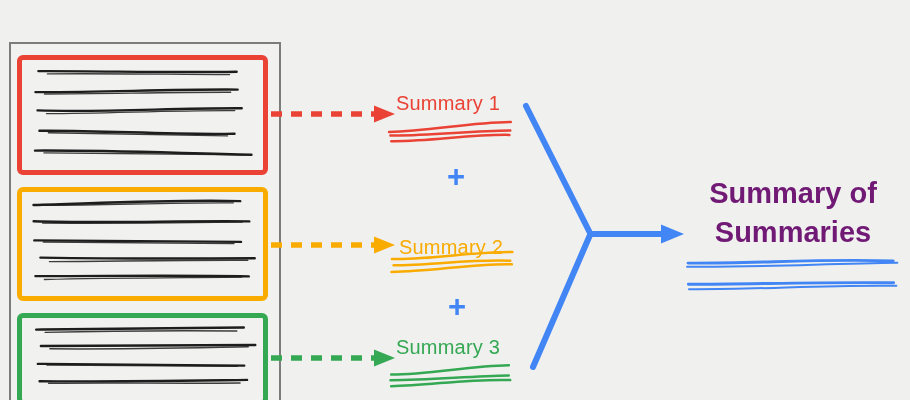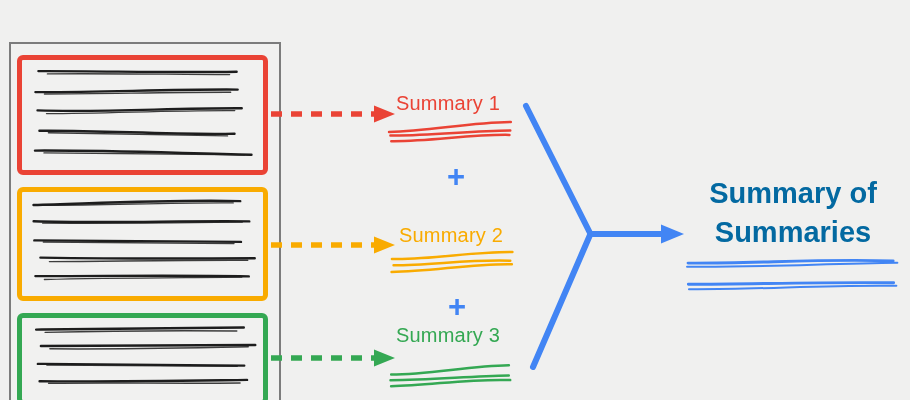--- a/index.html
+++ b/index.html
@@ -12,22 +12,22 @@
   .section{position:absolute;left:6px;width:251px;box-sizing:border-box;
     border:5px solid #000;border-radius:6px;}
   .section svg{display:block;}
   #section-1{top:11px;height:120px;}
   #section-2{top:143px;height:114px;}
   #section-3{top:269px;height:92px;}
 
   .summary-label{position:absolute;font-size:20px;font-weight:500;line-height:22px;
     letter-spacing:.2px;white-space:nowrap;}
   #summary-label-1{left:396px;top:60px;}
-  #summary-label-2{left:399px;top:192px;}
-  #summary-label-3{left:396px;top:292px;}
+  #summary-label-2{left:399px;top:204px;}
+  #summary-label-3{left:396px;top:304px;}
 
   .underline-scribble{position:absolute;}
   #underline-1{left:386px;top:86px;}
   #underline-2{left:388px;top:215px;}
   #underline-3{left:386px;top:330px;}
 
   .plus-sign{position:absolute;width:34px;text-align:center;
     font-size:31px;font-weight:700;line-height:30px;}
   #plus-1{left:439px;top:130px;}
   #plus-2{left:440px;top:260px;}
@@ -104,21 +104,21 @@
 
   <div class="plus-sign" id="plus-2" style="color: rgb(66, 133, 244);">+</div>
 
   <div class="summary-label" id="summary-label-3" style="color: rgb(52, 168, 83);">Summary 3</div>
   <svg class="underline-scribble" id="underline-3" width="128" height="28">
       <path d="M 5.150908665731549 12.5 C 44.0 12.2, 82.8 4.0, 122.86827614228241 3.2" stroke="#34a853" stroke-width="2.5" fill="none" stroke-linecap="round"></path>
       <path d="M 4.485535115003586 18.2 C 43.5 18.1, 82.6 14.3, 122.77584476373158 13.5" stroke="#34a853" stroke-width="2.5" fill="none" stroke-linecap="round"></path>
       <path d="M 5.111325595993549 24.2 C 44.4 23.4, 83.7 16.5, 124.1765793429222 18.1" stroke="#34a853" stroke-width="2.5" fill="none" stroke-linecap="round"></path>
     </svg>
 
-  <div class="result-label" style="color: #0369a1;">Summary of Summaries</div>
+  <div class="result-label" style="color: #701a75;">Summary of Summaries</div>
   <svg id="result-scribble" width="219" height="44">
       <path d="M 5.041863249614835 11.1 C 72.7 11.6, 140.4 6.5, 210.1710634068586 9.0" stroke="#4285f4" stroke-width="2.9" fill="none" stroke-linecap="round"></path>
       <path d="M 4.0454033855348825 14.7 C 73.5 15.5, 142.9 11.6, 214.3673809794709 10.7" stroke="#4285f4" stroke-width="2" fill="none" stroke-linecap="round"></path>
       <path d="M 5.355430752038956 32.3 C 73.1 32.1, 140.8 29.9, 210.6414950862527 30.8" stroke="#4285f4" stroke-width="2.9" fill="none" stroke-linecap="round"></path>
       <path d="M 5.967084598727524 37.2 C 74.4 37.8, 142.8 32.6, 213.36202593613416 33.8" stroke="#4285f4" stroke-width="2" fill="none" stroke-linecap="round"></path>
     </svg>
 
   <svg id="overlay" width="910" height="400">
       <g>
         <line x1="271" y1="82" x2="374" y2="82" stroke="#ea4335" stroke-width="5.5" stroke-dasharray="11 9"></line>

